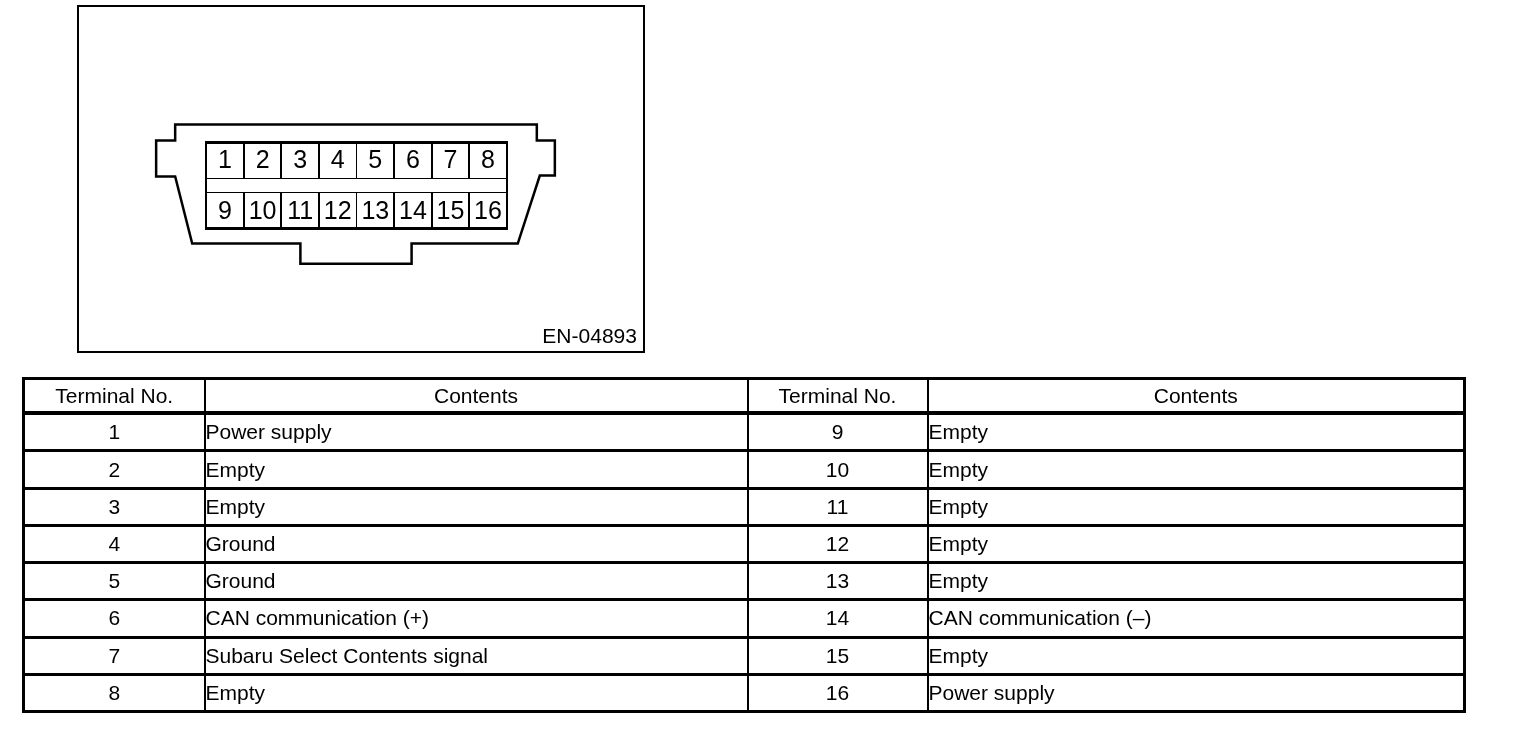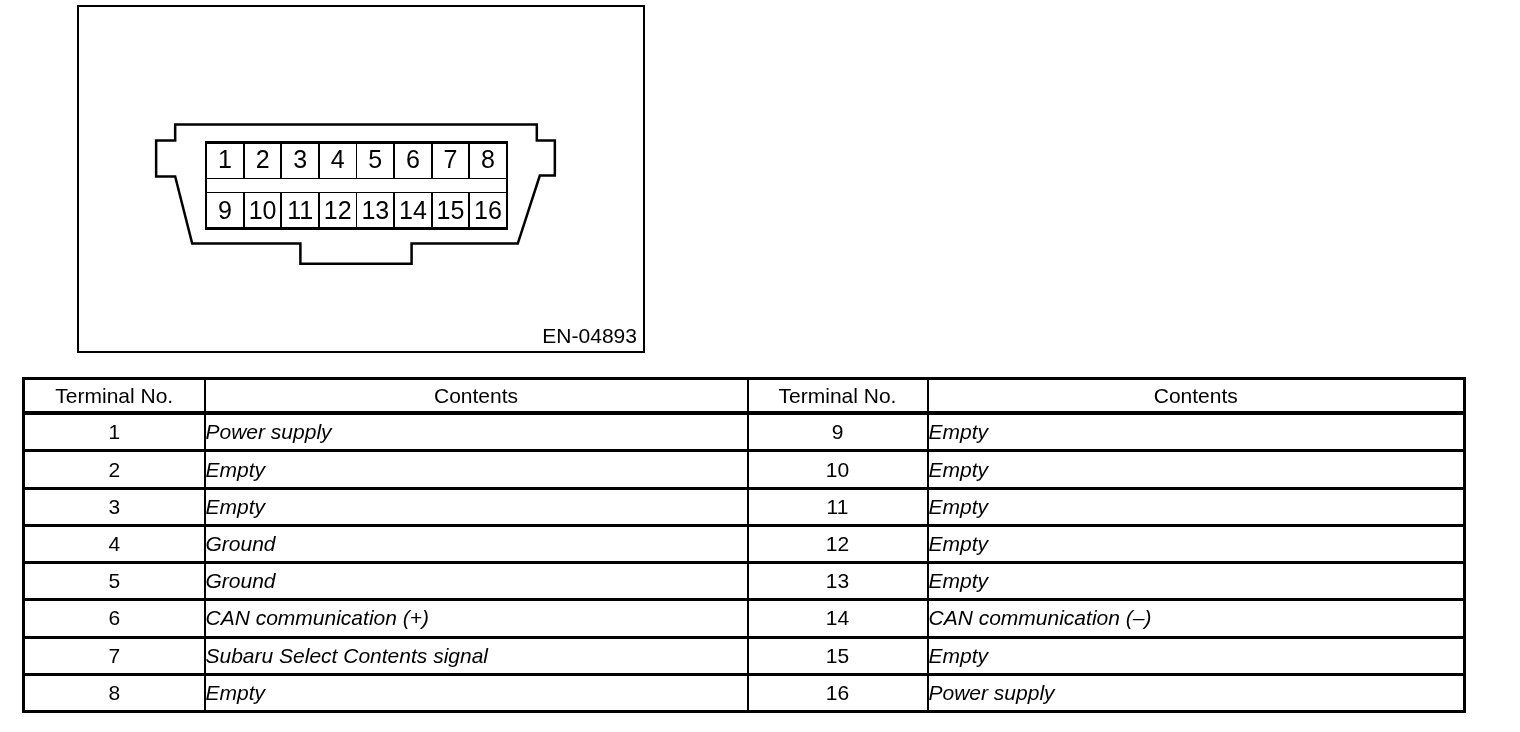--- a/index.html
+++ b/index.html
@@ -67,21 +67,21 @@
     padding: 0;
     overflow: hidden;
     white-space: nowrap;
   }
   table.terminal-table th {
     height: 31px;
     border-bottom: 4px solid #000;
     margin-top: 44px;
   }
   td.cell-terminal { text-align: center; }
-  td.cell-contents { text-align: left; padding-left: 11px; font-style: italic; }
+  td.cell-contents { text-align: left; padding-left: 11px; }
 </style>
 </head>
 <body>
 
 <div class="page">
 
   <div class="figure-frame">
     <svg viewBox="0 0 563 343" aria-hidden="true">
 
       <path d="M 96 117 L 457 117 L 457 133 L 475 133 L 475 168 L 460 168 L 438 236

